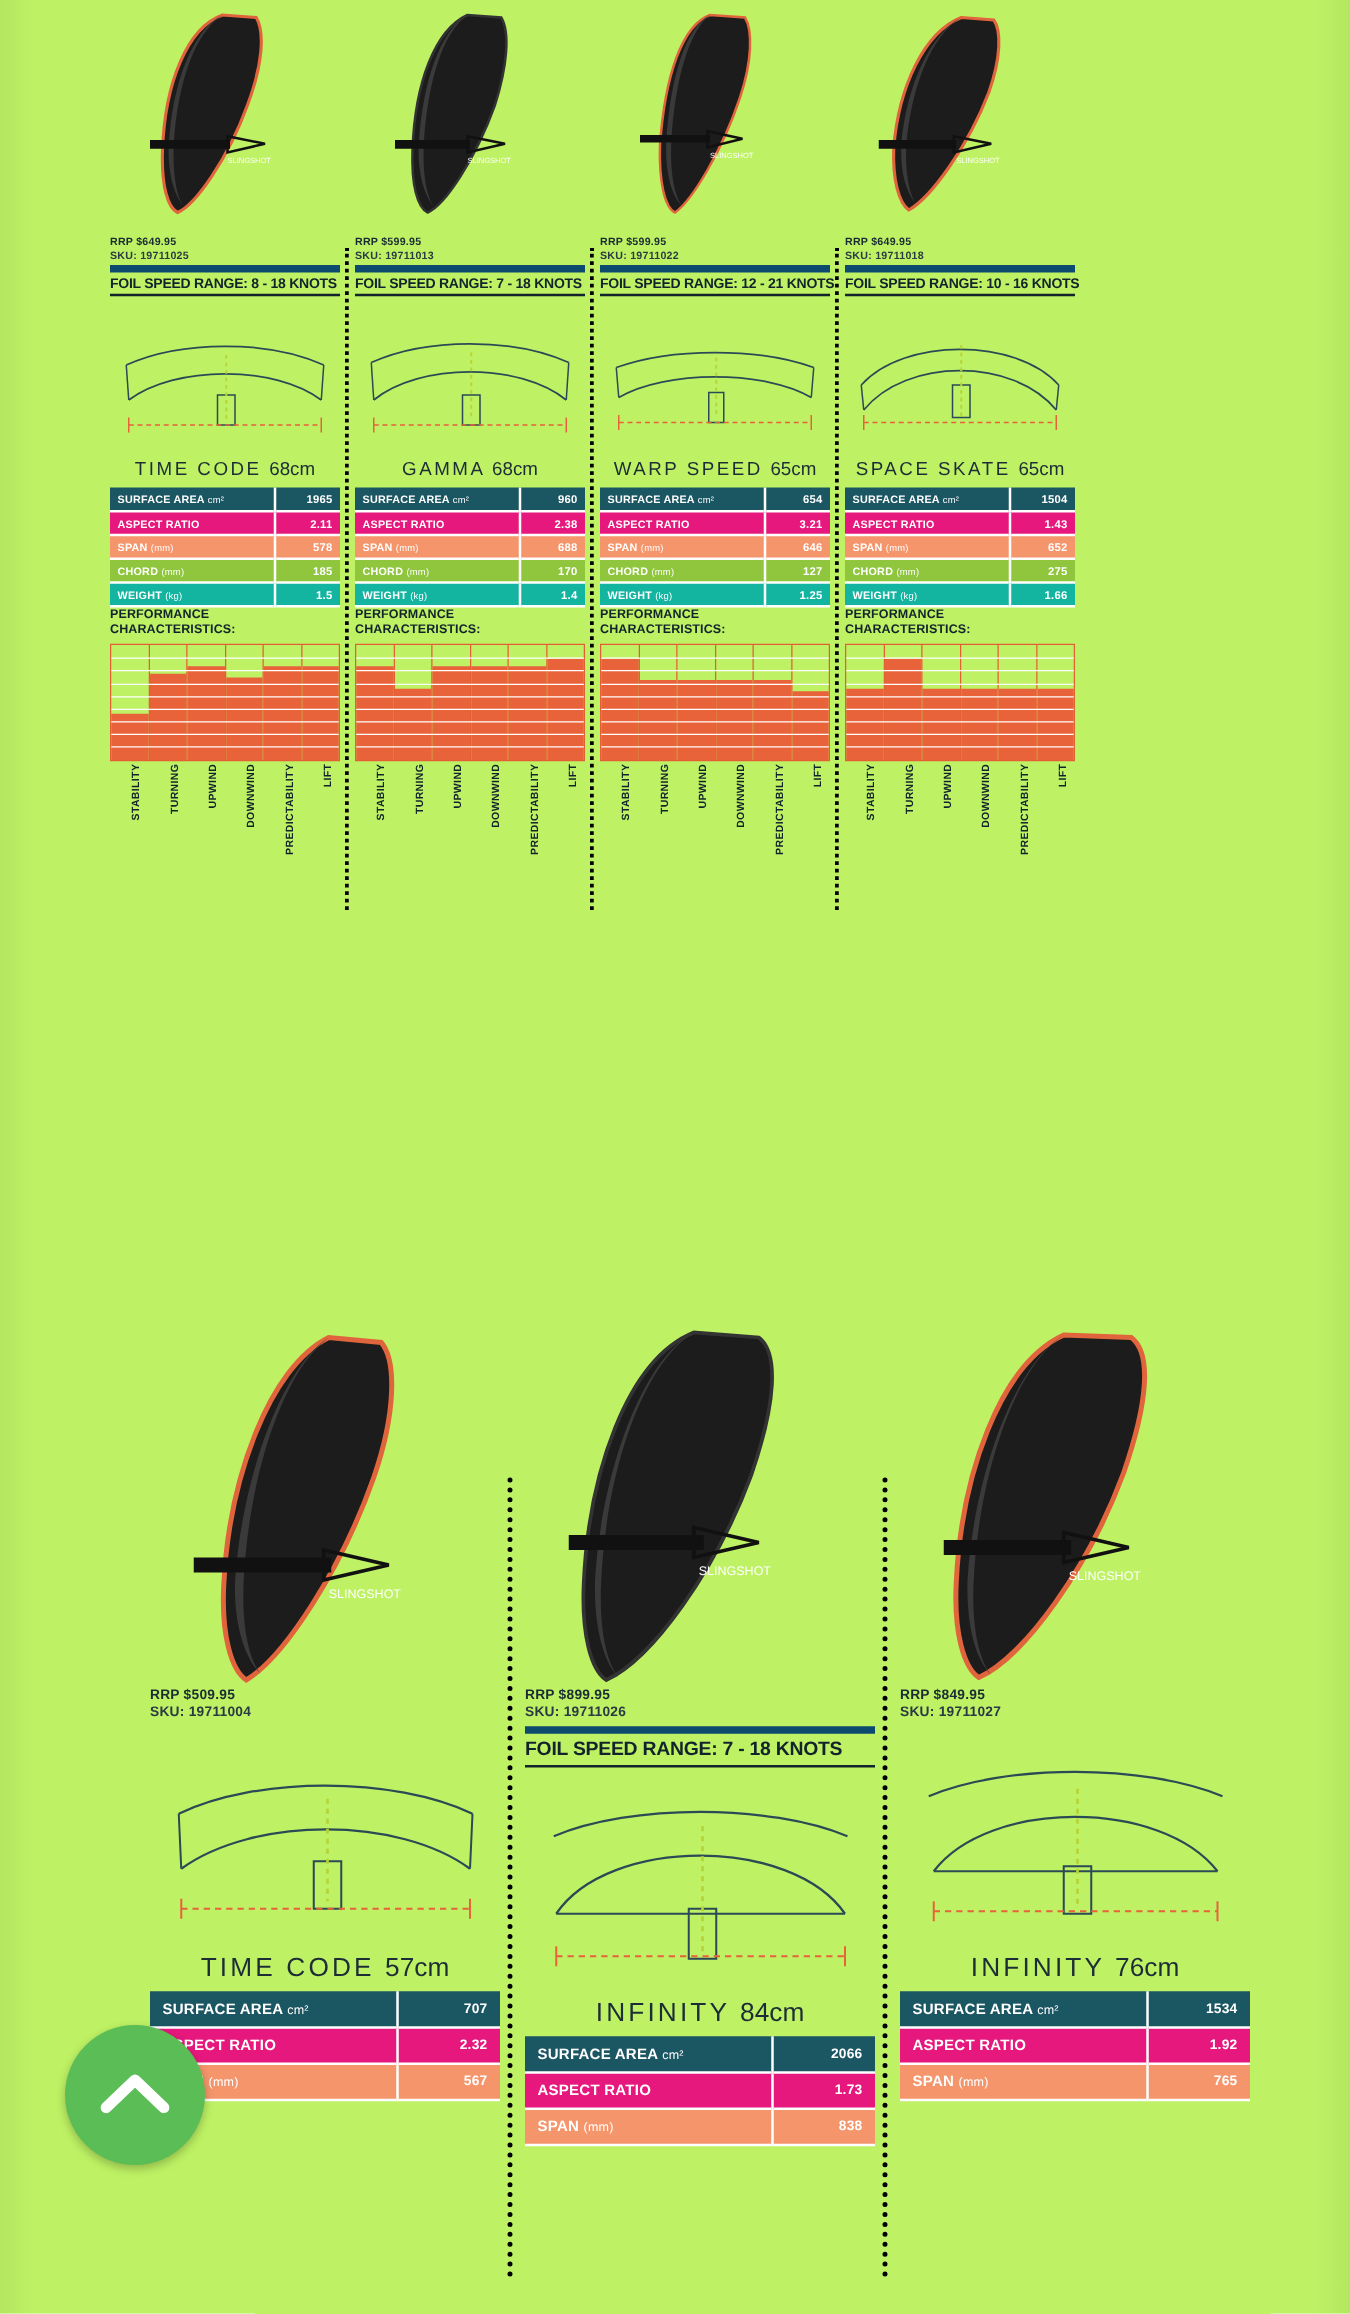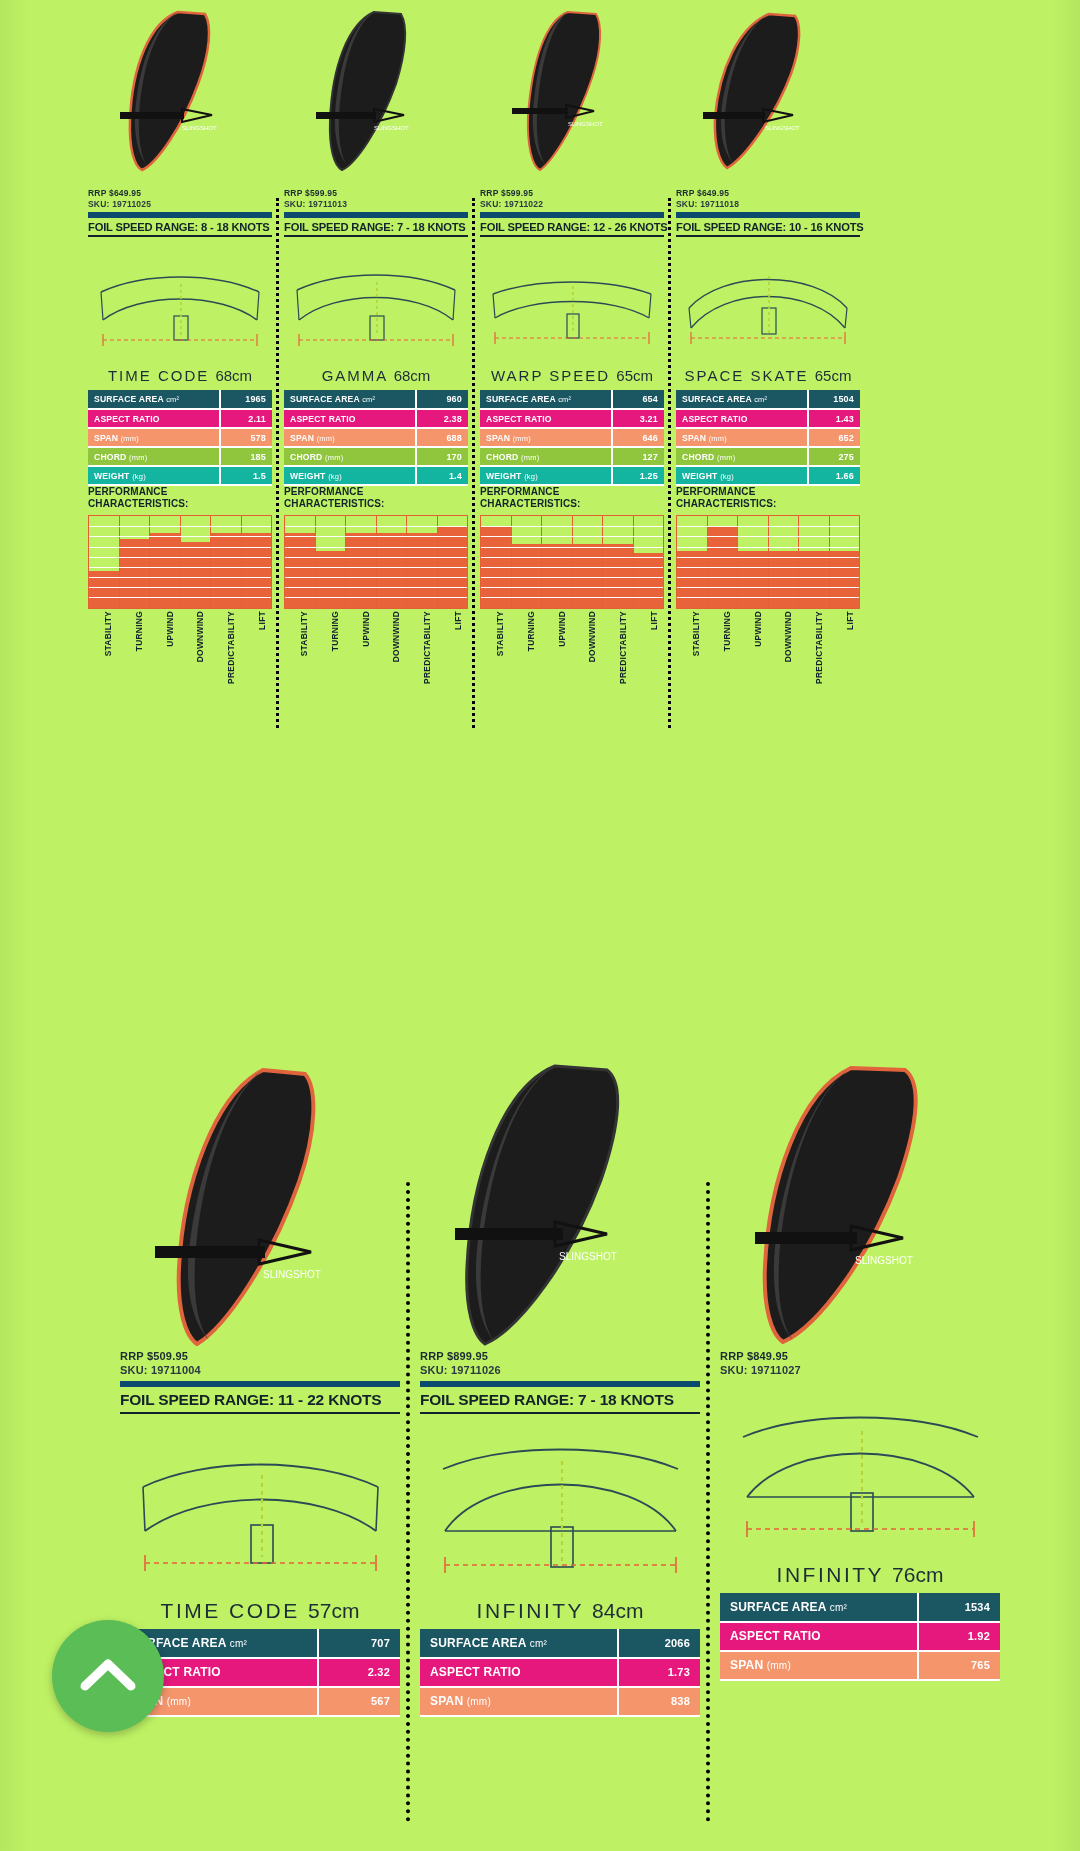--- a/index.html
+++ b/index.html
@@ -457,21 +457,21 @@
           <path d="M56 4 C40 16 28 54 25 106 C24 132 28 150 34 157 C26 150 20 132 21 106 C24 56 36 14 56 4Z" fill="#3a3a3a"></path>
           <rect x="-24" y="100" width="80" height="6" fill="#111"></rect>
           <path d="M54 97 l28 6 -28 7 z" fill="none" stroke="#111" stroke-width="2"></path>
           <text x="56" y="118" font-size="6" fill="#fff" font-family="Liberation Sans, sans-serif">SLINGSHOT</text>
         </svg>
       </div>
       <div class="price-block">
         <div><span>RRP </span><span>$599.95</span></div>
         <div class="sku"><span>SKU: </span><span>19711022</span></div>
       </div>
-      <div class="speed-range"><span>FOIL SPEED RANGE: </span><span>12 - 26 KNOTS</span></div>
+      <div class="speed-range"><span>FOIL SPEED RANGE: </span><span>12 - 21 KNOTS</span></div>
       <div class="outline">
         <svg width="170" height="100" viewBox="0 0 170 100">
           <path d="M6 38 C50 22 120 22 164 38" fill="none" stroke="#2b4a55" stroke-width="1.4"></path>
           <path d="M8 62 C45 40 125 40 162 62" fill="none" stroke="#2b4a55" stroke-width="1.4"></path>
           <line x1="6" y1="38" x2="8" y2="62" stroke="#2b4a55" stroke-width="1.2"></line>
           <line x1="164" y1="38" x2="162" y2="62" stroke="#2b4a55" stroke-width="1.2"></line>
           <rect x="80" y="58" width="12" height="24" fill="none" stroke="#2b4a55" stroke-width="1.2"></rect>
           <line x1="86" y1="30" x2="86" y2="78" stroke="#b4d43a" stroke-width="1.6" stroke-dasharray="3 3"></line>
           <line x1="8" y1="82" x2="162" y2="82" stroke="#e8623a" stroke-width="1.2" stroke-dasharray="4 3"></line>
           <line x1="8" y1="76" x2="8" y2="88" stroke="#e8623a" stroke-width="1.2"></line>
@@ -683,21 +683,20 @@
           <path d="M108 10 C70 38 44 124 40 204 C38 240 44 268 54 280 C42 268 32 242 33 206 C38 124 70 34 108 10Z" fill="#3a3a3a"></path>
           <rect x="-20" y="186" width="130" height="12" fill="#111"></rect>
           <path d="M104 180 l52 12 -52 12 z" fill="none" stroke="#111" stroke-width="3"></path>
           <text x="108" y="218" font-size="10" fill="#fff" font-family="Liberation Sans, sans-serif">SLINGSHOT</text>
         </svg>
       </div>
       <div class="price-block">
         <div><span>RRP </span><span>$509.95</span></div>
         <div class="sku"><span>SKU: </span><span>19711004</span></div>
       </div>
-      <div class="speed-range"><span>FOIL SPEED RANGE: </span><span>11 - 22 KNOTS</span></div>
       <div class="outline" style="height:165px">
         <svg width="255" height="150" viewBox="0 0 255 150">
           <path d="M10 52 C72 22 182 22 245 52" fill="none" stroke="#2b4a55" stroke-width="1.8"></path>
           <path d="M12 96 C70 54 186 54 243 96" fill="none" stroke="#2b4a55" stroke-width="1.8"></path>
           <line x1="10" y1="52" x2="12" y2="96" stroke="#2b4a55" stroke-width="1.6"></line>
           <line x1="245" y1="52" x2="243" y2="96" stroke="#2b4a55" stroke-width="1.6"></line>
           <rect x="118" y="90" width="22" height="38" fill="none" stroke="#2b4a55" stroke-width="1.6"></rect>
           <line x1="129" y1="40" x2="129" y2="122" stroke="#b4d43a" stroke-width="2.2" stroke-dasharray="4 4"></line>
           <line x1="12" y1="128" x2="243" y2="128" stroke="#e8623a" stroke-width="1.6" stroke-dasharray="5 4"></line>
           <line x1="12" y1="120" x2="12" y2="136" stroke="#e8623a" stroke-width="1.6"></line>

